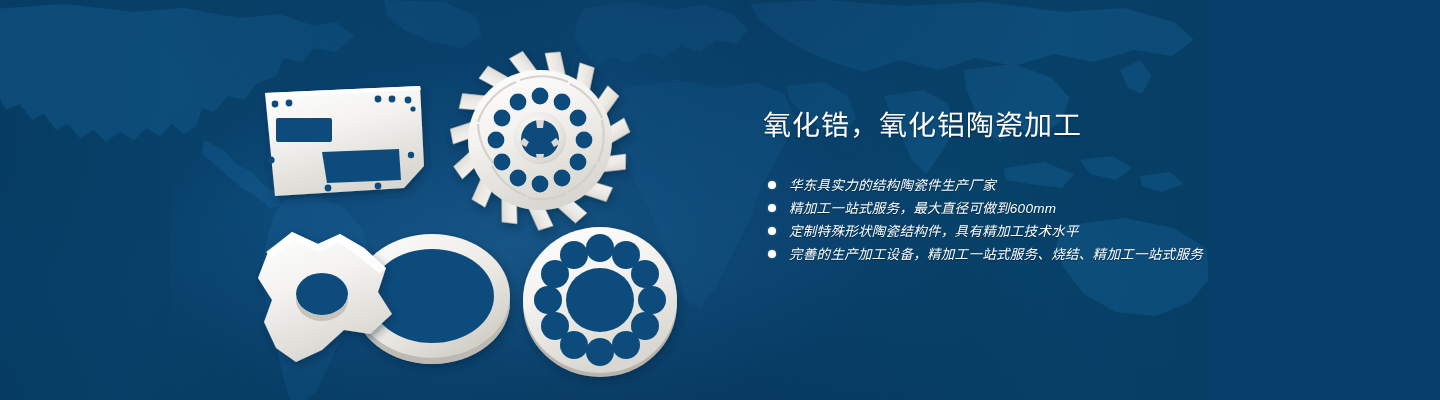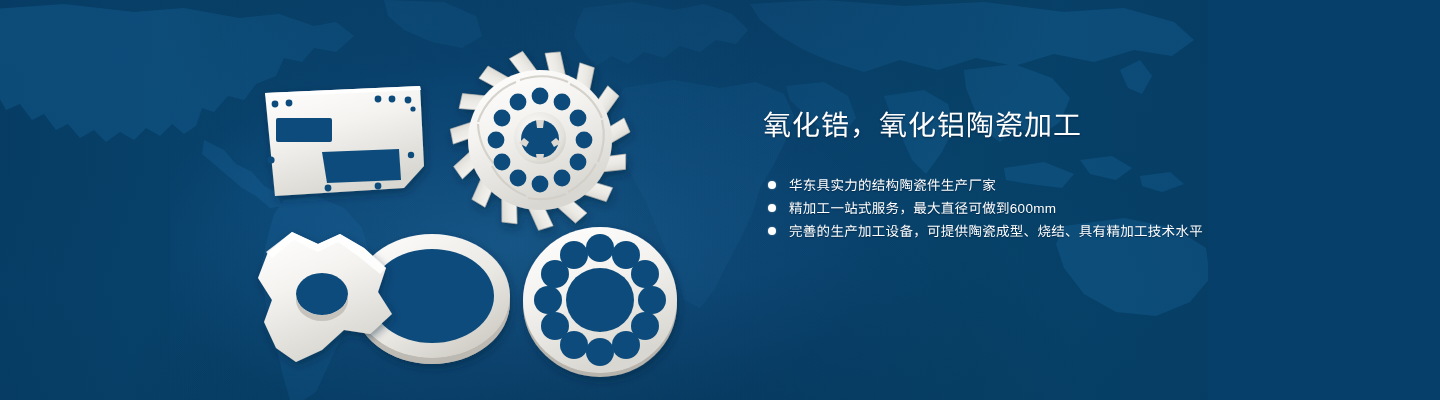--- a/index.html
+++ b/index.html
@@ -107,20 +107,21 @@
     margin-left: 5px;
     box-shadow: 0 0 2px rgba(255,255,255,.35);
   }
   .btxt {
     font-size: 13.5px;
     line-height: 23px;
     color: #ffffff;
     letter-spacing: .3px;
     white-space: nowrap;
     text-shadow: 0 1px 1px rgba(0,20,45,.5);
+    font-style: italic;
   }
 </style>
 </head>
 <body>
 
 <div class="banner">
 
   <div class="bg-base"></div>
   <div class="bg-vert"></div>
 
@@ -361,19 +362,23 @@
       <li>
         <span class="dot"></span>
         <span class="btxt">华东具实力的结构陶瓷件生产厂家</span>
       </li>
       <li>
         <span class="dot"></span>
         <span class="btxt">精加工一站式服务，最大直径可做到600mm</span>
       </li>
       <li>
         <span class="dot"></span>
-        <span class="btxt">完善的生产加工设备，可提供陶瓷成型、烧结、具有精加工技术水平</span>
+        <span class="btxt">定制特殊形状陶瓷结构件，具有精加工技术水平</span>
+      </li>
+      <li>
+        <span class="dot"></span>
+        <span class="btxt">完善的生产加工设备，精加工一站式服务、烧结、精加工一站式服务</span>
       </li>
     </ul>
 
   </div>
 
 </div>
 
 </body></html>

